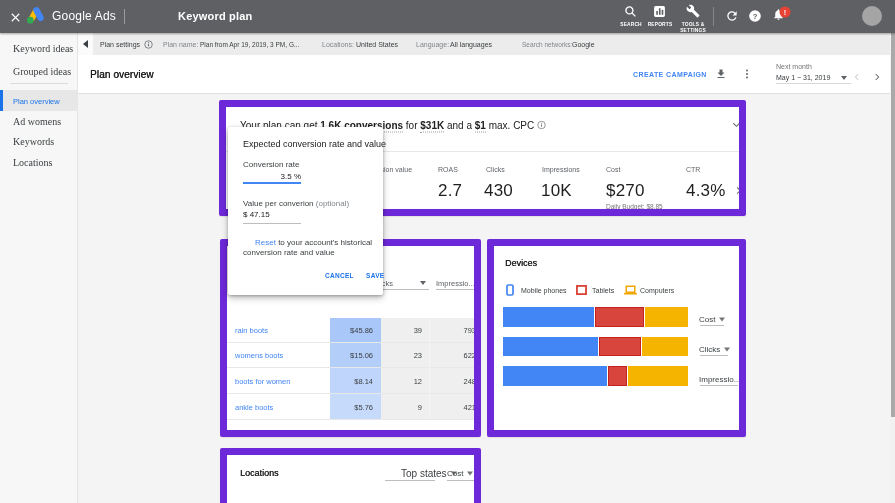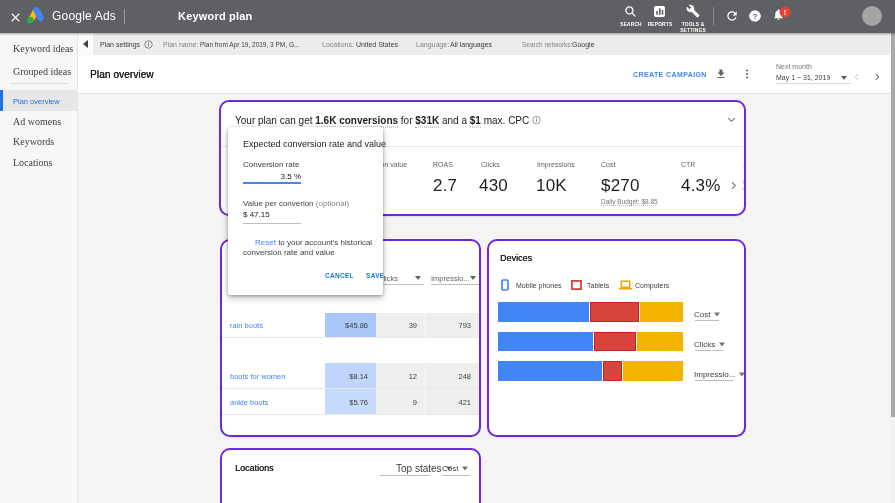--- a/index.html
+++ b/index.html
@@ -32,21 +32,21 @@
 
 
 #hdr { position:absolute; left:78px; top:55px; width:817px; height:39px; background:#fff; border-bottom:1px solid #e0e0e0; }
 #hdr h1 { position:absolute; left:12px; top:19px; transform:translateY(-50%); font-size:10px; font-weight:400; color:#1b1b1b; letter-spacing:.1px; text-shadow:0.35px 0 0 #1b1b1b; }
 #createbtn { position:absolute; left:555px; top:19px; transform:translateY(-50%); font-size:7px; font-weight:700; color:#4285f4; letter-spacing:.4px; }
 #datewrap { position:absolute; left:698px; top:1px; width:75px; border-bottom:1px solid #d9d9d9; height:28px; }
 #datewrap .nm { position:absolute; left:0; top:9.5px; transform:translateY(-50%); font-size:7px; color:#757575; }
 #datewrap .dt { position:absolute; left:0; top:20.5px; transform:translateY(-50%); font-size:7px; white-space:nowrap; color:#3c4043; }
 
 
-.card { position:absolute; background:#fff; border:2px solid #6d28d9; border-radius:10px; box-shadow:0 1px 1px rgba(0,0,0,.08); overflow:hidden;text-align:right; }
+.card { position:absolute; background:#fff; border:7px solid #6d28d9; border-radius:2px; box-shadow:0 1px 1px rgba(0,0,0,.08); overflow:hidden;text-align:right; }
 #sumcard { left:219px; top:100px; width:527px; height:116px; }
 #kwcard { left:220px; top:239px; width:261px; height:198px; }
 #devcard { left:487px; top:239px; width:259px; height:198px; }
 #loccard { left:220px; top:448px; width:261px; height:80px; }
 
 
 #sumtitle { position:absolute; left:14px; top:17.5px; transform:translateY(-50%); font-size:10px; color:#212121; }
 #sumtitle b { font-weight:700; border-bottom:1px dotted #9e9e9e; padding-bottom:1px; }
 #sumdiv { position:absolute; left:0; top:44px; width:525px; height:1px; background:#e8e8e8; }
 .mlabel { position:absolute; top:62px; transform:translateY(-50%); font-size:7px; color:#5f6368; white-space:nowrap; }
@@ -244,20 +244,29 @@
 
   <div class="krow" style="top:72px;height:25px">
     <span class="kname">rain boots</span>
     <div class="kcpc" style="background:#a9c7f8">
         <span>$45.86</span>
       </div>
     <div class="kgray"></div>
     <span class="kclk">39</span>
       <span class="kimp">793</span>
   </div>
+  <div class="krow" style="top:97px;height:25px">
+    <span class="kname">womens boots</span>
+    <div class="kcpc" style="background:#b4cefa">
+        <span>$15.06</span>
+      </div>
+    <div class="kgray"></div>
+    <span class="kclk">23</span>
+      <span class="kimp">622</span>
+  </div>
   <div class="krow" style="top:122px;height:26px">
     <span class="kname">boots for women</span>
     <div class="kcpc" style="background:#bfd5fb">
         <span>$8.14</span>
       </div>
     <div class="kgray"></div>
     <span class="kclk">12</span>
       <span class="kimp">248</span>
   </div>
   <div class="krow" style="top:148px;height:26px">

